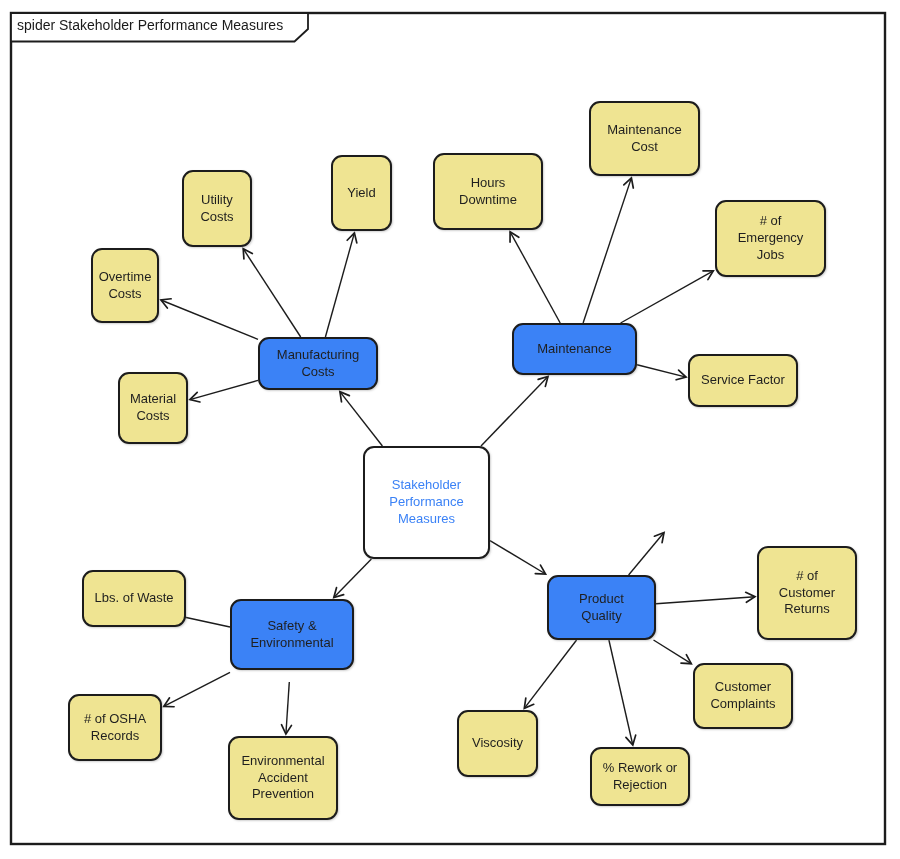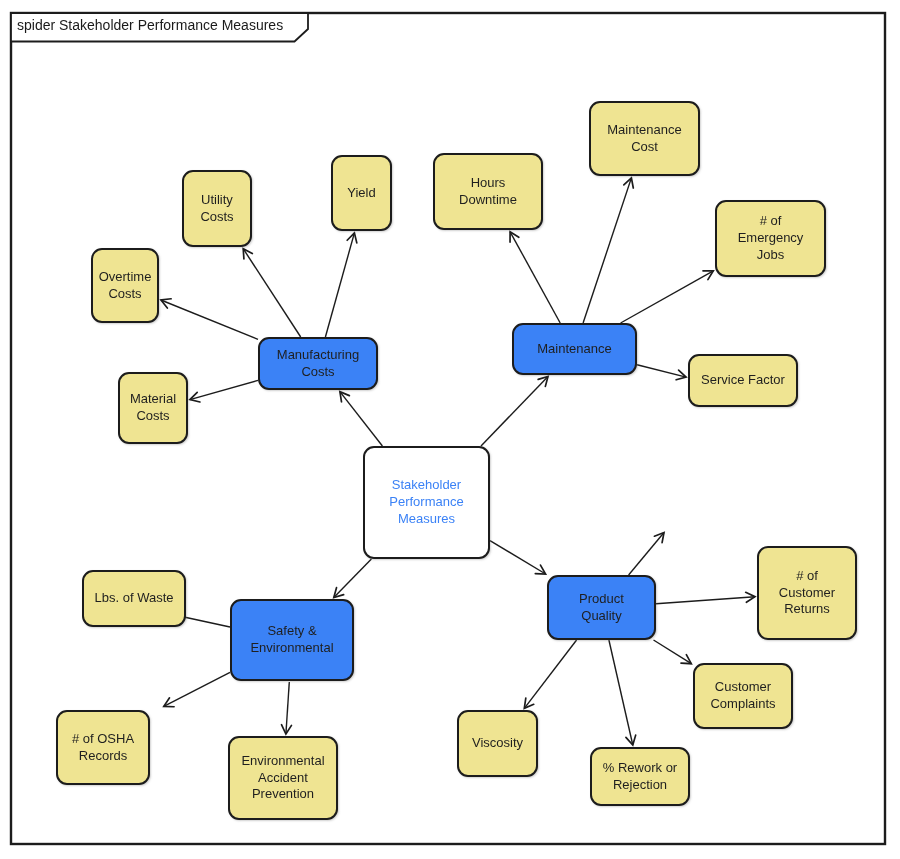--- a/index.html
+++ b/index.html
@@ -91,41 +91,41 @@
         <line x1="576.6" y1="640.0" x2="524.3" y2="708.4" stroke="#1c1c1c" stroke-width="1.4" marker-end="url(#arrow-head)"></line>
       </g>
   </svg>
 
 <div class="node center" style="left: 363px; top: 446px; width: 127px; height: 113px;">Stakeholder
 Performance
 Measures</div>
     <div class="node category" style="left: 258px; top: 337px; width: 120px; height: 53px;">Manufacturing
 Costs</div>
     <div class="node category" style="left: 512px; top: 323px; width: 125px; height: 52px;">Maintenance</div>
-    <div class="node category" style="left: 230px; top: 599px; width: 124px; height: 82px;">Safety &amp;
+    <div class="node category" style="left: 230px; top: 599px; width: 124px; height: 71px;">Safety &amp;
 Environmental</div>
     <div class="node category" style="left: 547px; top: 575px; width: 109px; height: 65px;">Product
 Quality</div>
     <div class="node measure" style="left: 182px; top: 170px; width: 70px; height: 77px;">Utility
 Costs</div>
     <div class="node measure" style="left: 331px; top: 155px; width: 61px; height: 76px;">Yield</div>
     <div class="node measure" style="left: 91px; top: 248px; width: 68px; height: 75px;">Overtime
 Costs</div>
     <div class="node measure" style="left: 118px; top: 372px; width: 70px; height: 72px;">Material
 Costs</div>
     <div class="node measure" style="left: 433px; top: 153px; width: 110px; height: 77px;">Hours
 Downtime</div>
     <div class="node measure" style="left: 589px; top: 101px; width: 111px; height: 75px;">Maintenance
 Cost</div>
     <div class="node measure" style="left: 715px; top: 200px; width: 111px; height: 77px;"># of
 Emergency
 Jobs</div>
     <div class="node measure" style="left: 688px; top: 354px; width: 110px; height: 53px;">Service Factor</div>
     <div class="node measure" style="left: 38px; top: 570px; width: 104px; height: 57px; margin-left: 44px;">Lbs. of Waste</div>
-    <div class="node measure" style="left: 56px; top: 694px; width: 94px; height: 75px; margin-top: 16px;"># of OSHA
+    <div class="node measure" style="left: 68px; top: 694px; width: 94px; height: 67px;"># of OSHA
 Records</div>
     <div class="node measure" style="left: 228px; top: 736px; width: 110px; height: 84px;">Environmental
 Accident
 Prevention</div>
     <div class="node measure" style="left: 757px; top: 546px; width: 100px; height: 94px;"># of
 Customer
 Returns</div>
     <div class="node measure" style="left: 693px; top: 663px; width: 100px; height: 66px;">Customer
 Complaints</div>
     <div class="node measure" style="left: 457px; top: 710px; width: 81px; height: 67px;">Viscosity</div>

